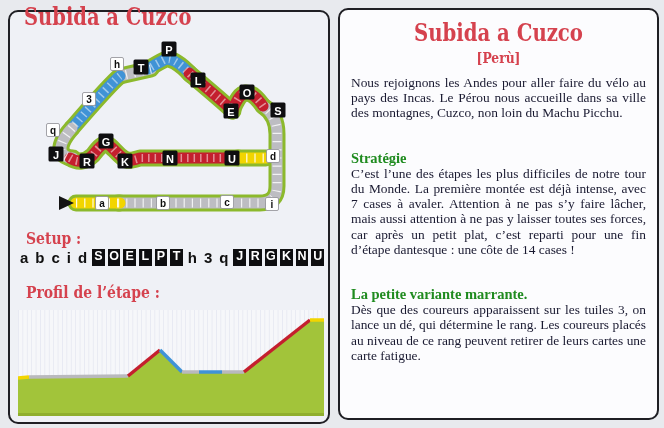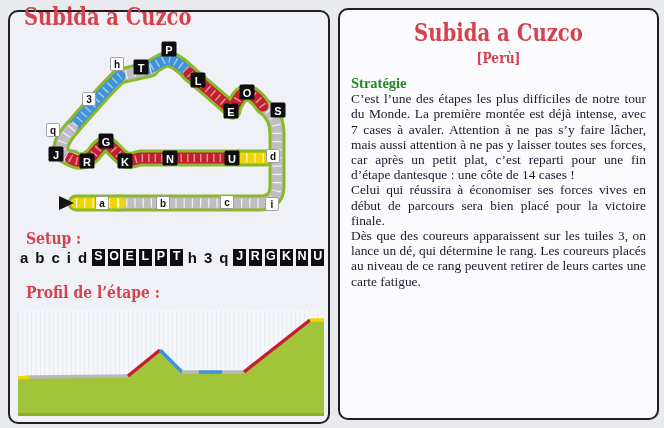--- a/index.html
+++ b/index.html
@@ -40,21 +40,21 @@
 
   
   .profile-chart { position:absolute; left:8px; top:298px; width:306px; height:106px; }
 
   
   .rp-title { font-size:24px; text-align:center; margin-top:8px; transform:scaleX(.82); }
   .rp-subtitle { font-family:"DejaVu Serif", serif; font-weight:700; color:#d5424e; font-size:14.5px;
                  text-align:center; margin-top:2px; transform:scaleX(.85); }
   .rp-body { padding:9px 11px 0 11px; color:#191930; font-size:13.4px; line-height:15.2px; }
   .rp-body p { text-align:justify; }
-  .rp-heading { font-weight:bold; font-size:14.5px; margin-top:1px; }
+  .rp-heading { font-weight:bold; font-size:14.5px; margin-top:30px; }
 </style>
 </head>
 <body>
 
 <div class="page">
 
   <section class="panel left">
     <h1 class="slab lp-title">Subida a Cuzco</h1>
 
     <svg class="track-svg" viewBox="0 0 318 406" xmlns="http://www.w3.org/2000/svg">
@@ -224,23 +224,24 @@
         <line x1="292" y1="10" x2="306" y2="10" stroke="#f2d500" stroke-width="3.5"></line>
         <line x1="0" y1="104.5" x2="306" y2="104.5" stroke="#8fae2e" stroke-width="3"></line>
       </svg>
   </section>
 
   <section class="panel right">
     <h1 class="slab rp-title" style="color: rgb(213, 66, 78);">Subida a Cuzco</h1>
     <div class="rp-subtitle">[Perù]</div>
     <div class="rp-body">
       <div id="intro">
+          <p>Nous rejoignons les Andes pour aller faire du vélo au pays des Incas. Le Pérou nous accueille dans sa ville des montagnes, Cuzco, non loin du Machu Picchu.</p>
         </div>
       <div id="sections">
           <div class="rp-heading" style="color: rgb(31, 139, 31);">Stratégie</div>
           <p>C’est l’une des étapes les plus difficiles de notre tour du Monde. La première montée est déjà intense, avec 7 cases à avaler. Attention à ne pas s’y faire lâcher, mais aussi attention à ne pas y laisser toutes ses forces, car après un petit plat, c’est reparti pour une fin d’étape dantesque : une côte de 14 cases !</p>
-          <p>Celui qui réussira à économiser ses forces vives en début de parcours sera bien placé pour la victoire finale.</p>
+          <div class="rp-heading" style="color: rgb(31, 139, 31);">La petite variante marrante.</div>
           <p>Dès que des coureurs apparaissent sur les tuiles 3, on lance un dé, qui détermine le rang. Les coureurs placés au niveau de ce rang peuvent retirer de leurs cartes une carte fatigue.</p>
         </div>
 
     </div>
   </section>
 </div>
 
 </body></html>

